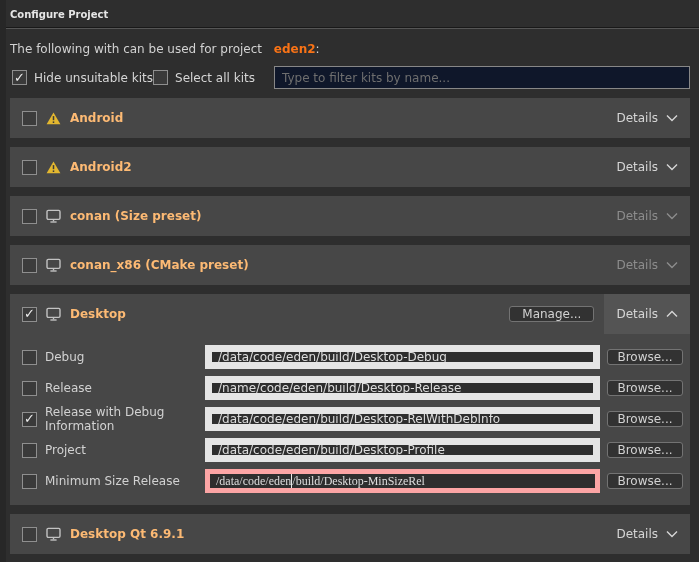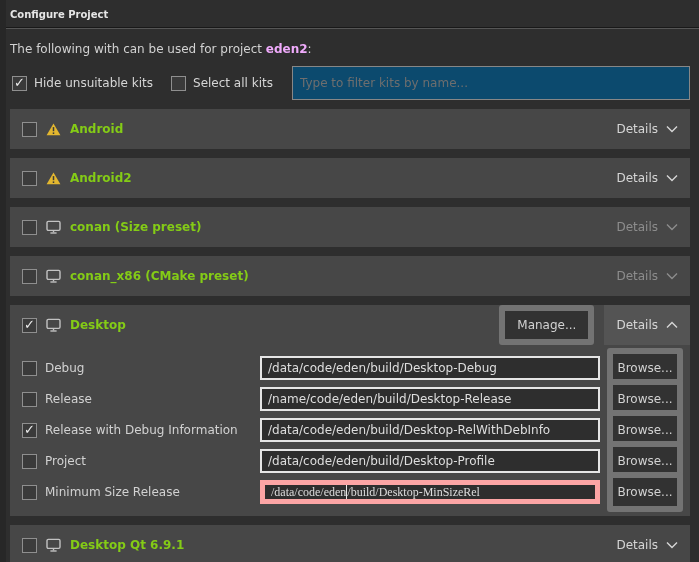--- a/index.html
+++ b/index.html
@@ -16,110 +16,110 @@
   .page-title {
     font-size:10px; font-weight:bold; color:#e6e6e6;
     padding:9px 10px 7px 10px;
   }
   .title-separator {
     height:0;
     border-top:1px solid #191919;
     border-bottom:1px solid #565656;
   }
   .intro { margin:13px 10px 0 10px; color:#d2d2d2; }
-  .intro b { color:#f0abfc; }
+  .intro b { color:#f97316;margin-left:8px; }
 
   .toolbar { display:flex; align-items:center; margin:10px 9px 0 12px; }
   .check-group { display:flex; align-items:center; cursor:default; }
-  .check-group + .check-group { margin-left:18px; }
+  .check-group + .check-group { }
   .check-label { margin-left:7px; color:#d6d6d6; }
 
   .checkbox {
     width:15px; height:15px; flex:none;
     background:#3a3a3a;
     border:1px solid #8f8f8f;
     display:flex; align-items:center; justify-content:center;
   }
   .checkbox.checked::after {
     content:"\2713";
     color:#ededed; font-size:13px; font-weight:bold; line-height:1;
     margin-top:-1px;
   }
 
   .filter-input {
     flex:1; margin-left:19px;
-    height:34px;
-    background:#0c4a6e;
+    height:23px;
+    background:#0f172a;
     border:1px solid #878787;
     color:#dddddd;
     padding:0 7px;
     font-family:inherit; font-size:12px;
     outline:none;
   }
   .filter-input::placeholder { color:#6e6e6e; }
 
   .kit-list { margin-top:9px; }
 
   .kit-row {
     height:40px;
     background:#474747;
     margin:0 9px 9px 10px;
     display:flex; align-items:center;
     padding-left:12px;
   }
   .kit-row .checkbox { background:#3c3c3c; }
   .kit-icon { margin-left:9px; display:flex; align-items:center; }
-  .kit-name { margin-left:9px; font-weight:bold; color:#84cc16; }
+  .kit-name { margin-left:9px; font-weight:bold; color:#fdba74; }
   .spacer { flex:1; }
 
   .details {
     height:100%;
     display:flex; align-items:center;
     padding:0 12px;
     color:#8d8d8d;
     cursor:default;
   }
   .details.enabled { color:#d6d6d6; }
   .details .chev { margin-left:8px; display:block; }
   .details.expanded { background:#545454; }
   .details.expanded .chev { transform:rotate(180deg); }
 
   .btn {
     background:#323232;
-    border:6px solid #737373;
+    border:1px solid #737373;
     border-radius:3px;
     color:#d2d2d2;
     font-family:inherit; font-size:12px;
-    height:40px;
+    height:16px;
     padding:0 12px;
     cursor:default;
   }
   .manage-btn { margin-right:10px; }
 
   .kit-panel {
     background:#474747;
     margin:0 9px 9px 10px;
     padding-bottom:5px;
   }
   .kit-panel .kit-row { margin:0; background:transparent; }
 
   .cfg-rows { margin-top:11px; }
   .cfg-row {
     display:flex; align-items:center;
     height:24px;
     margin:0 7px 7px 12px;
   }
-  .cfg-left { display:flex; align-items:center; width:238px; flex:none; }
+  .cfg-left { display:flex; align-items:center; width:183px; flex:none; }
   .cfg-label { margin-left:8px; color:#d2d2d2; }
 
   .path-input {
     flex:1;
     height:24px;
     background:#2e2e2e;
-    border:2px solid #e5e5e5;
+    border:7px solid #e5e5e5;
     color:#dedede;
     display:flex; align-items:center;
     padding:0 6px;
     white-space:nowrap; overflow:hidden;
   }
   .path-input.focused { border:5px solid #fca5a5;font-family:Liberation Serif, serif; }
   .caret { width:1px; height:15px; background:#e8e8e8; flex:none; }
   .browse-btn { margin-left:7px; width:76px; flex:none; padding:0; text-align:center; }
 </style>
 </head>

